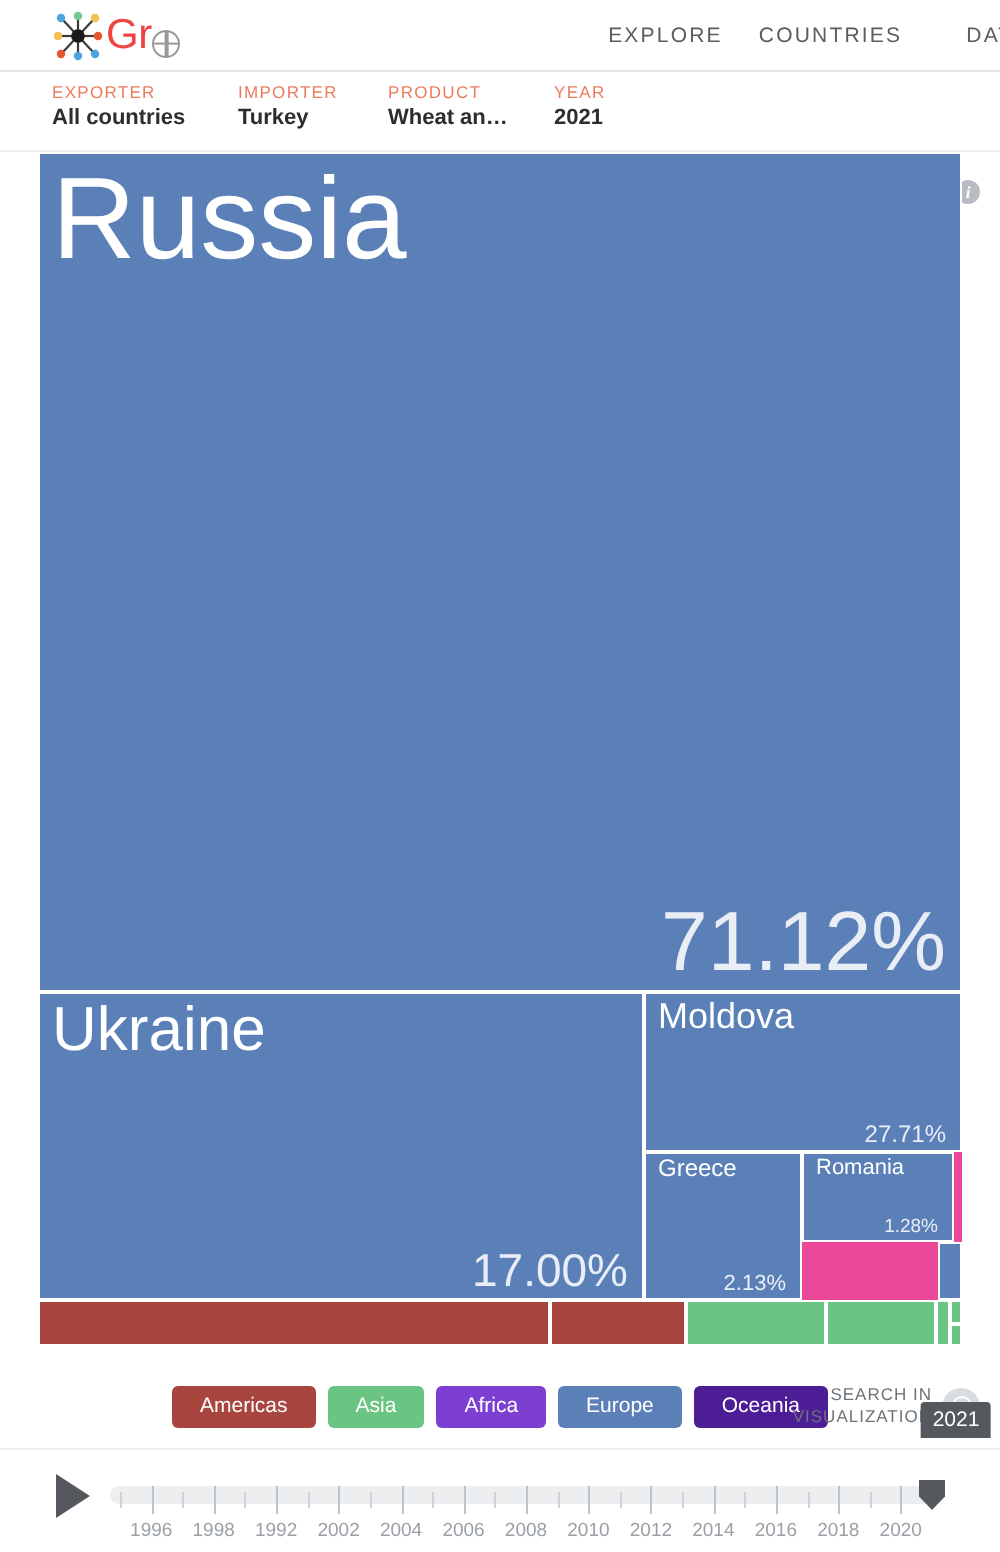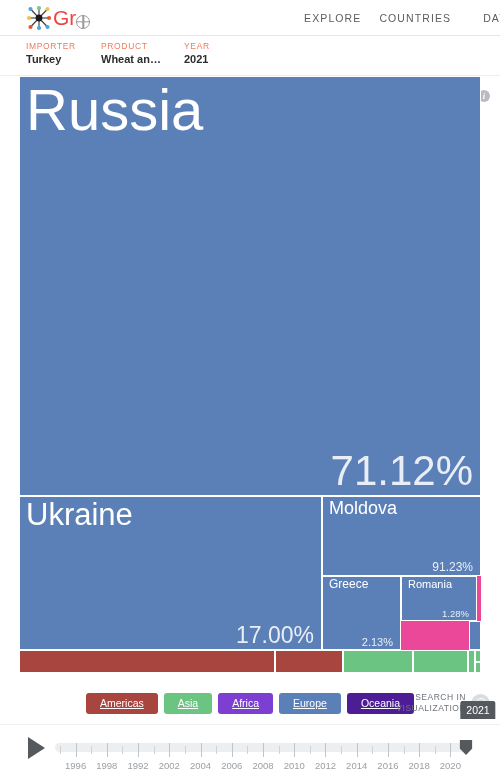--- a/index.html
+++ b/index.html
@@ -116,21 +116,21 @@
   .cell.c-europe   { background: #5b80b8; }
 
   
   .legend {
     position: absolute; left: 0; top: 688px; width: 500px; height: 30px;
     display: flex; justify-content: center; align-items: center; gap: 6px;
   }
   .legend-item {
     height: 21px; padding: 0 14px; border-radius: 3px;
     display: flex; align-items: center; justify-content: center;
-    color: #ffffff; font-size: 10.5px; cursor: pointer; white-space: nowrap; text-decoration: underline;
+    color: #ffffff; font-size: 10.5px; cursor: pointer; white-space: nowrap;
   }
   .lg-americas { background: #a8453f; }
   .lg-asia     { background: #6cc482; }
   .lg-africa   { background: #7d3fd1; }
   .lg-europe   { background: #5b80b8; }
   .lg-oceania  { background: #4c1d95; }
 
   .search-viz {
     position: absolute; right: 10px; top: 692px;
     display: flex; align-items: center; cursor: pointer;
@@ -229,20 +229,24 @@
 
     <nav class="main-nav">
       <div class="nav-item">EXPLORE</div>
       <div class="nav-item">COUNTRIES</div>
       <div class="nav-item clipped">DATA</div>
     </nav>
   </div>
 
   <div class="filter-bar">
     <div class="filters">
+      <div class="filter w-exporter">
+        <div class="filter-label">EXPORTER</div>
+        <div class="filter-value">All countries</div>
+      </div>
       <div class="filter w-importer">
         <div class="filter-label">IMPORTER</div>
         <div class="filter-value">Turkey</div>
       </div>
       <div class="filter w-product">
         <div class="filter-label">PRODUCT</div>
         <div class="filter-value">Wheat and …</div>
       </div>
       <div class="filter w-year">
         <div class="filter-label">YEAR</div>
@@ -264,21 +268,21 @@
       <div class="cell c-europe" style="left: 0px; top: 0px; width: 462px; height: 420px;">
         <span class="cname" style="font-size: 58px;">Russia</span>
         <span class="cpct" style="font-size: 42px;">71.12%</span>
       </div>
       <div class="cell c-europe" style="left: 0px; top: 420px; width: 303px; height: 154px;">
         <span class="cname" style="font-size: 31px;">Ukraine</span>
         <span class="cpct" style="font-size: 23px;">17.00%</span>
       </div>
       <div class="cell c-europe" style="left: 303px; top: 420px; width: 159px; height: 80px;">
         <span class="cname" style="font-size: 18px;">Moldova</span>
-        <span class="cpct" style="font-size: 12px;">91.23%</span>
+        <span class="cpct" style="font-size: 12px;">27.71%</span>
       </div>
       <div class="cell c-europe" style="left: 303px; top: 500px; width: 79px; height: 74px;">
         <span class="cname" style="font-size: 12px;">Greece</span>
         <span class="cpct" style="font-size: 11px;">2.13%</span>
       </div>
       <div class="cell c-europe" style="left: 382px; top: 500px; width: 76px; height: 45px;">
         <span class="cname" style="font-size: 11px;">Romania</span>
         <span class="cpct" style="font-size: 9.5px;">1.28%</span>
       </div>
       <div class="cell c-europe" style="left: 450px; top: 545px; width: 12px; height: 29px;"></div>

